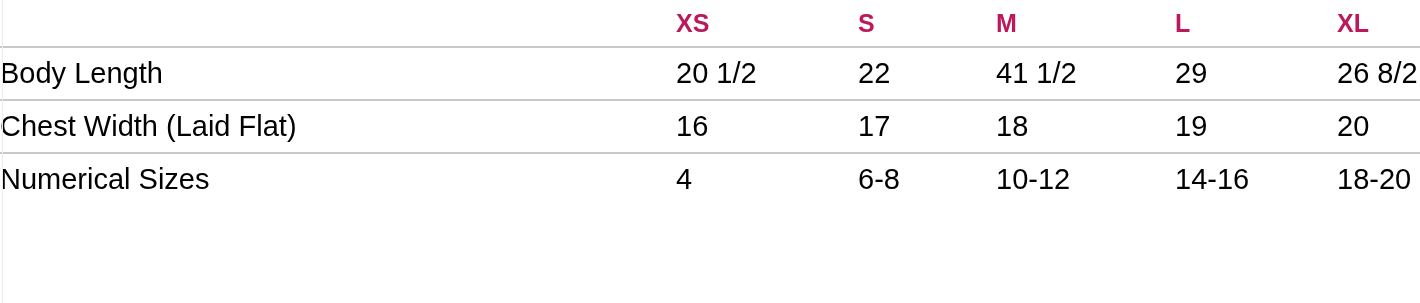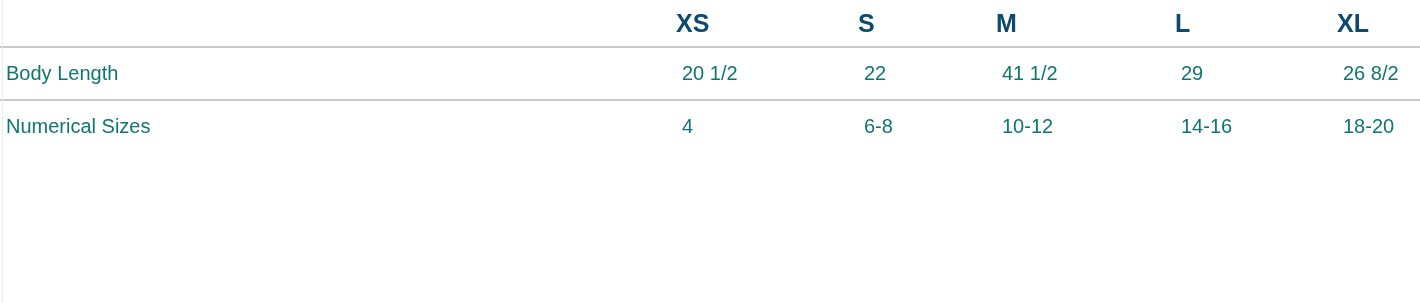--- a/index.html
+++ b/index.html
@@ -46,37 +46,36 @@
     border: 0;
     white-space: nowrap;
   }
 
   
   tr.head-row th {
     height: 46px;
     line-height: 46px;
     font-size: 25px;
     font-weight: bold;
-    color: #0c4a6e;
+    color: #be185d;
     letter-spacing: 0.1px;
     border-bottom: 2px solid #c9c9c9;
   }
   tr.head-row th.label-col {
     color: transparent;
   }
 
   
   tr.data-row td {
     height: 51px;
     line-height: 51px;
-    font-size: 20px;
+    font-size: 29px;
     font-weight: normal;
-    color: #0f766e;
+    color: #000000;
     border-bottom: 2px solid #c9c9c9;
-    padding-left: 6px;
   }
   tr.data-row.last-row td {
     border-bottom: 0;
   }
 
   td.label-col, th.label-col {
     padding-left: 13px;
   }
 
   
@@ -120,20 +119,28 @@
 
     <tbody>
       <tr class="data-row">
         <td class="label-col">Body Length</td>
         <td>20 1/2</td>
         <td>22</td>
         <td>41 1/2</td>
         <td>29</td>
         <td>26 8/2</td>
       </tr>
+      <tr class="data-row">
+        <td class="label-col">Chest Width (Laid Flat)</td>
+        <td>16</td>
+        <td>17</td>
+        <td>18</td>
+        <td>19</td>
+        <td>20</td>
+      </tr>
       <tr class="data-row last-row">
         <td class="label-col">Numerical Sizes</td>
         <td>4</td>
         <td>6-8</td>
         <td>10-12</td>
         <td>14-16</td>
         <td>18-20</td>
       </tr>
     </tbody>
   </table>

